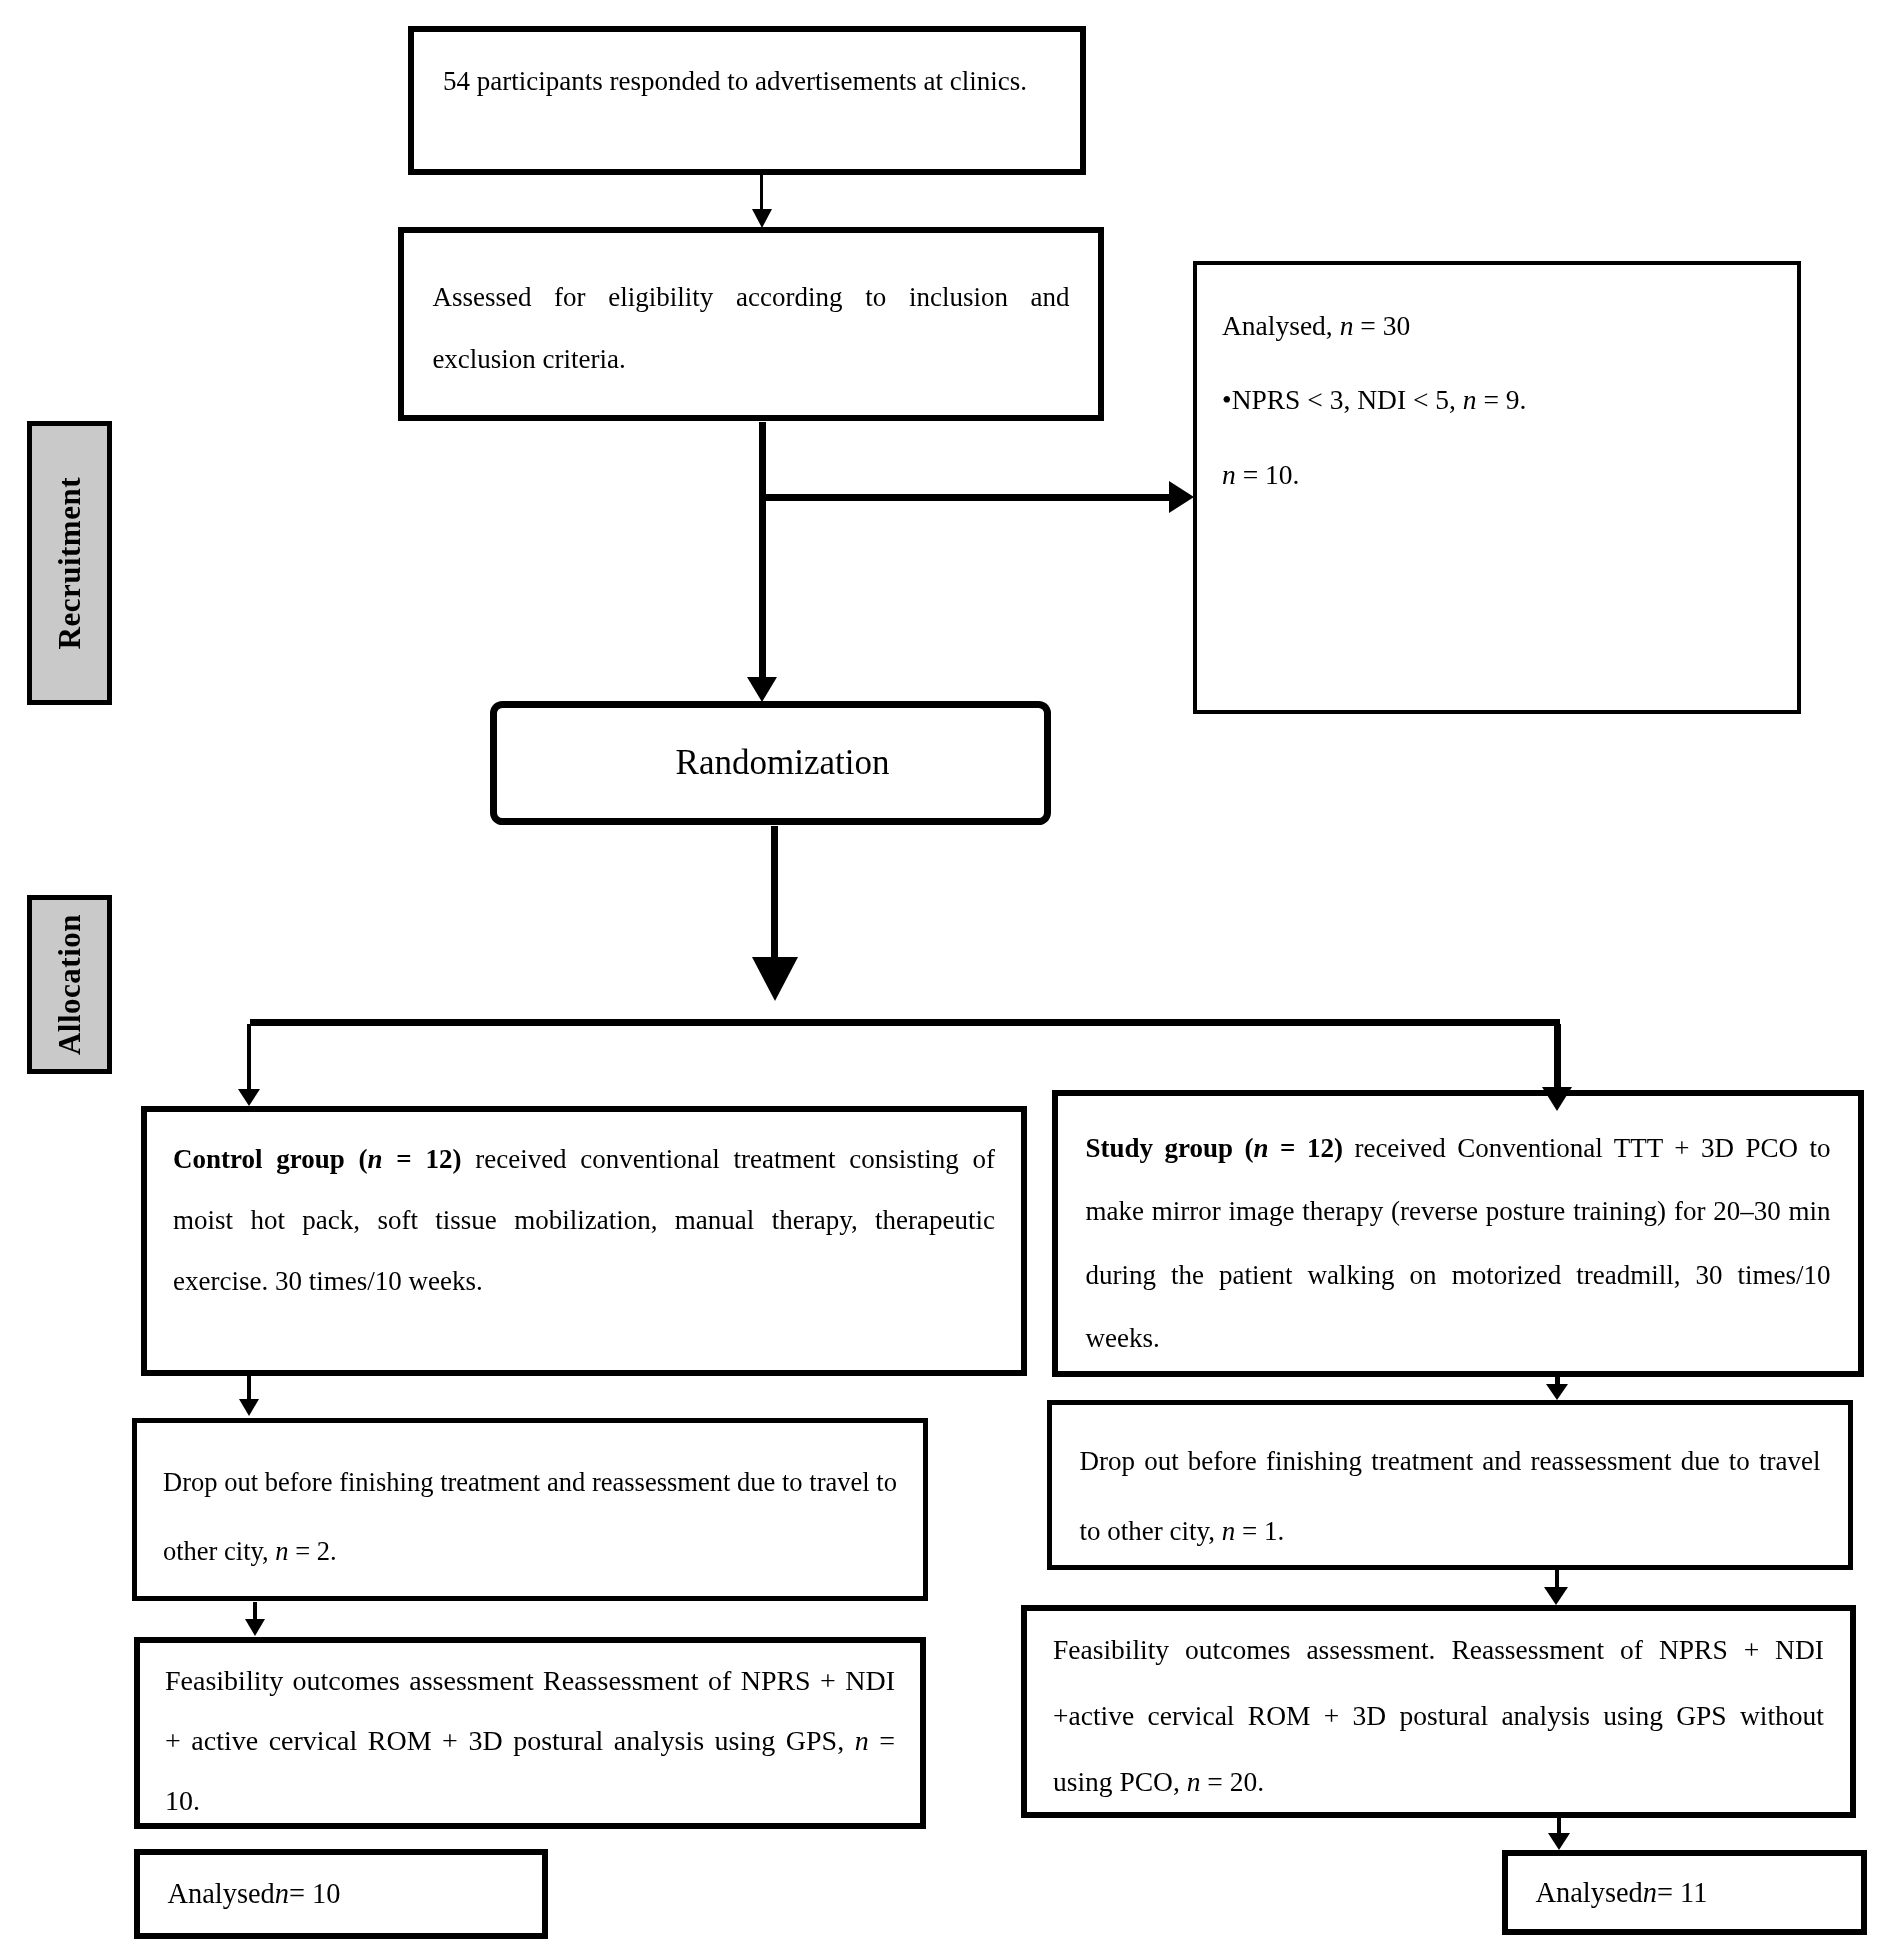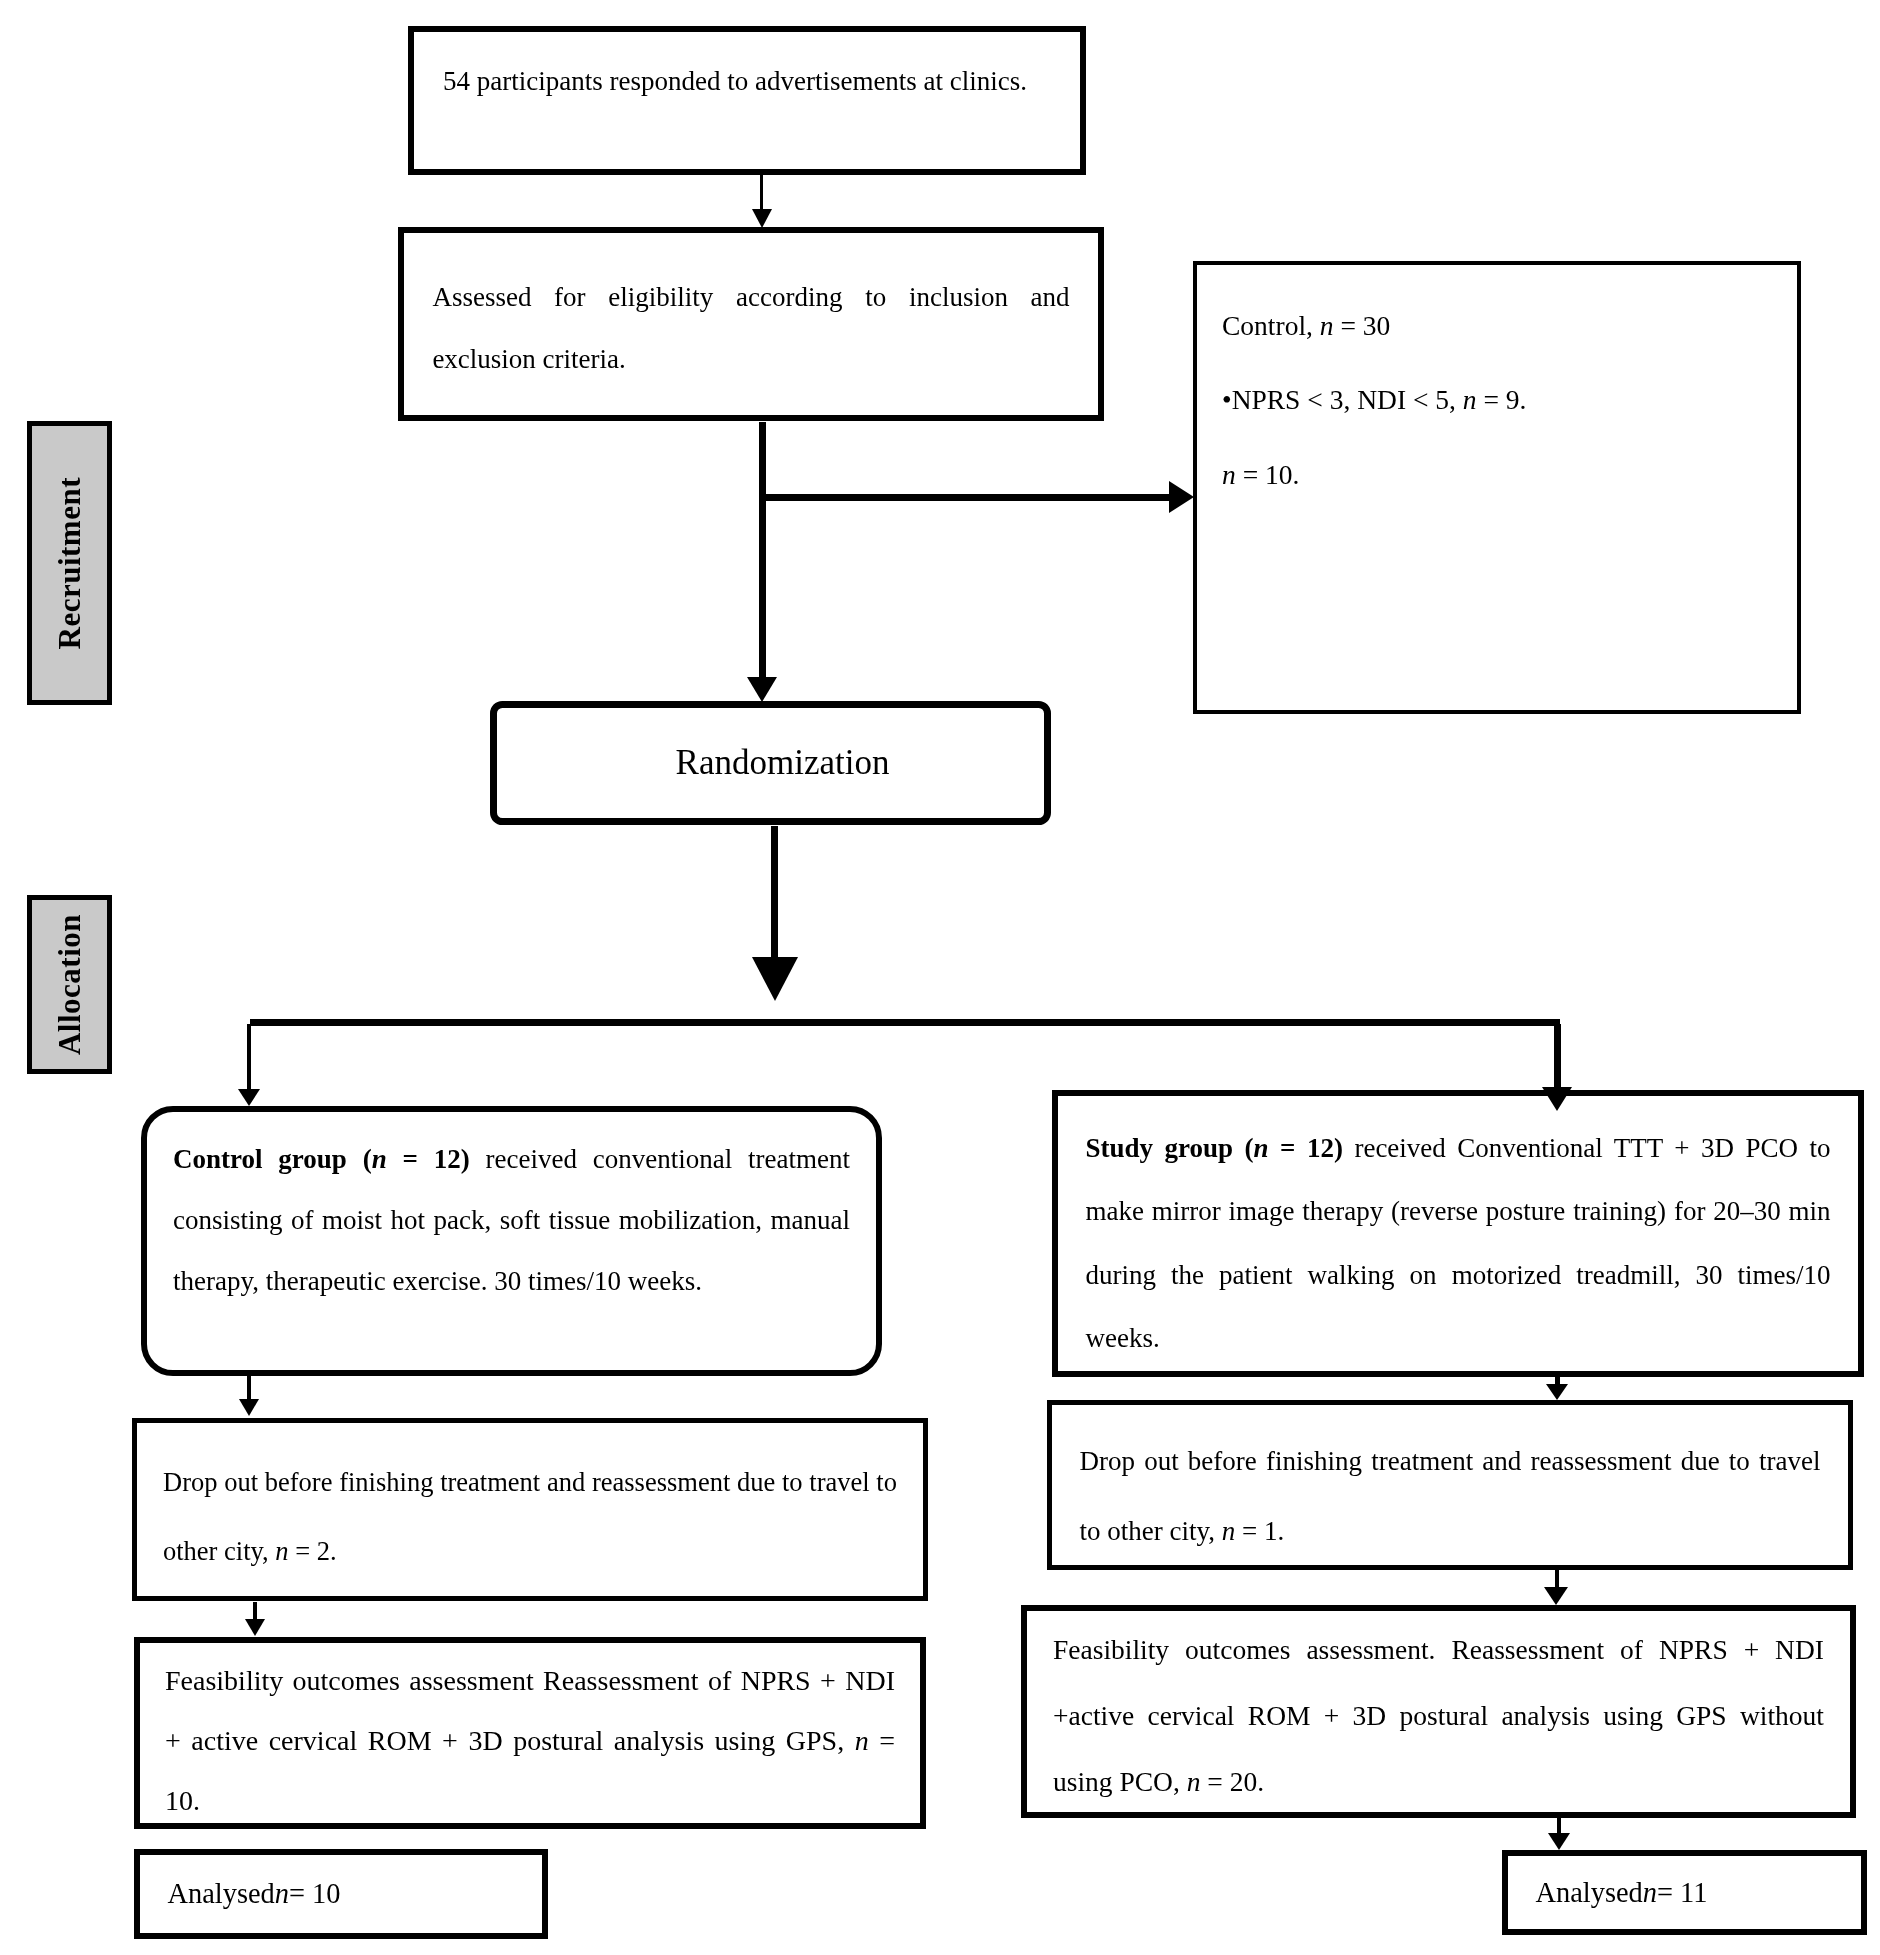--- a/index.html
+++ b/index.html
@@ -37,30 +37,30 @@
   </div>
   <div class="side-label" style="left:27px;top:895px;width:85px;height:179px;">
     <span class="vtext">Allocation</span>
   </div>
 
   <div class="box" style="left:408px;top:26px;width:678px;height:149px;padding:20px 29px;line-height:2.2;border-width:6.6px;"><span>54 participants responded to advertisements at clinics.</span></div>
 
   <div class="box" style="left:398px;top:227px;width:706px;height:194px;padding:33px 28.4px;line-height:2.3;border-width:6.6px;"><span>Assessed for eligibility according to inclusion and exclusion criteria.</span></div>
 
   <div class="box" style="left:1193px;top:261px;width:608px;height:453px;padding:24px 25px;line-height:2.7;font-size:27.5px;border-width:4.7px;text-align:left;">
-    <div><span>Control, </span><span class="i">n</span><span> = 30</span></div>
+    <div><span>Analysed, </span><span class="i">n</span><span> = 30</span></div>
     <div><span>•NPRS &lt; 3, NDI &lt; 5, </span><span class="i">n</span><span> = 9.</span></div>
     <div><span class="i">n</span><span> = 10.</span></div>
   </div>
 
   <div class="box center-box" style="left:490px;top:701px;width:561px;height:124px;border-width:7.6px;border-radius:12.3px;font-size:35px;">
       <span>Randomization</span>
     </div>
 
-  <div class="box" style="left:141px;top:1106px;width:741px;height:270px;padding:17px 26px;line-height:2.25;border-radius:32px;"><span class="b">Control group (</span><span class="b i">n</span><span class="b"> = 12)</span><span> received conventional treatment consisting of moist hot pack, soft tissue mobilization, manual therapy, therapeutic exercise. 30 times/10 weeks.</span></div>
+  <div class="box" style="left:141px;top:1106px;width:886px;height:270px;padding:17px 26px;line-height:2.25;"><span class="b">Control group (</span><span class="b i">n</span><span class="b"> = 12)</span><span> received conventional treatment consisting of moist hot pack, soft tissue mobilization, manual therapy, therapeutic exercise. 30 times/10 weeks.</span></div>
 
   <div class="box" style="left:1052px;top:1090px;width:812px;height:287px;padding:21px 27.5px;line-height:2.35;"><span class="b">Study group (</span><span class="b i">n</span><span class="b"> = 12)</span><span> received Conventional TTT + 3D PCO to make mirror image therapy (reverse posture training) for 20–30 min during the patient walking on motorized treadmill, 30 times/10 weeks.</span></div>
 
   <div class="box" style="left:132px;top:1418px;width:796px;height:183px;padding:25px 26px;line-height:2.6;font-size:26.5px;border-width:5.7px;"><span>Drop out before finishing treatment and reassessment due to travel to other city, </span><span class="i">n</span><span> = 2.</span></div>
 
   <div class="box" style="left:1047px;top:1400px;width:806px;height:170px;padding:21px 27.5px;line-height:2.6;border-width:5.2px;"><span>Drop out before finishing treatment and reassessment due to travel to other city, </span><span class="i">n</span><span> = 1.</span></div>
 
   <div class="box" style="left:134px;top:1637px;width:792px;height:192px;padding:7.6px 25px;line-height:2.15;font-size:28px;border-width:6.6px;"><span>Feasibility outcomes assessment Reassessment of NPRS + NDI + active cervical ROM + 3D postural analysis using GPS, </span><span class="i">n</span><span> = 10.</span></div>
 
   <div class="box" style="left:1021px;top:1605px;width:835px;height:213px;padding:5.7px 26px;line-height:2.4;font-size:27.5px;"><span>Feasibility outcomes assessment. Reassessment of NPRS + NDI +active cervical ROM + 3D postural analysis using GPS without using PCO, </span><span class="i">n</span><span> = 20.</span></div>

